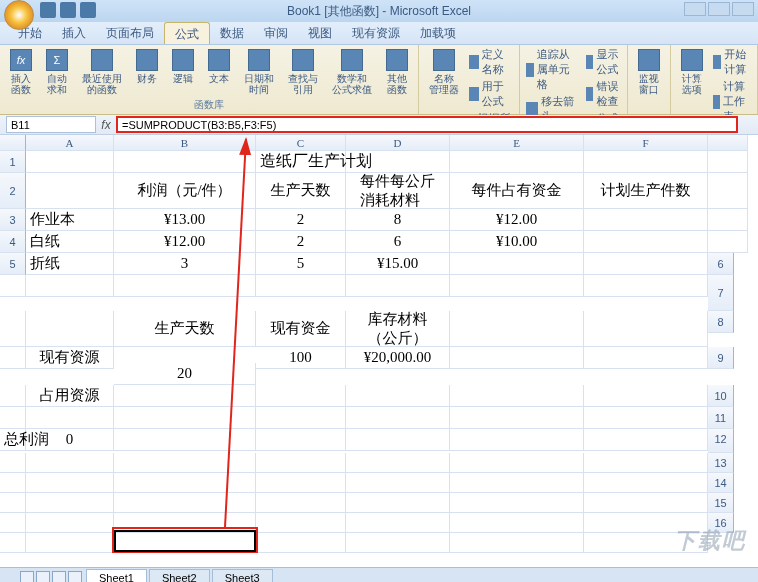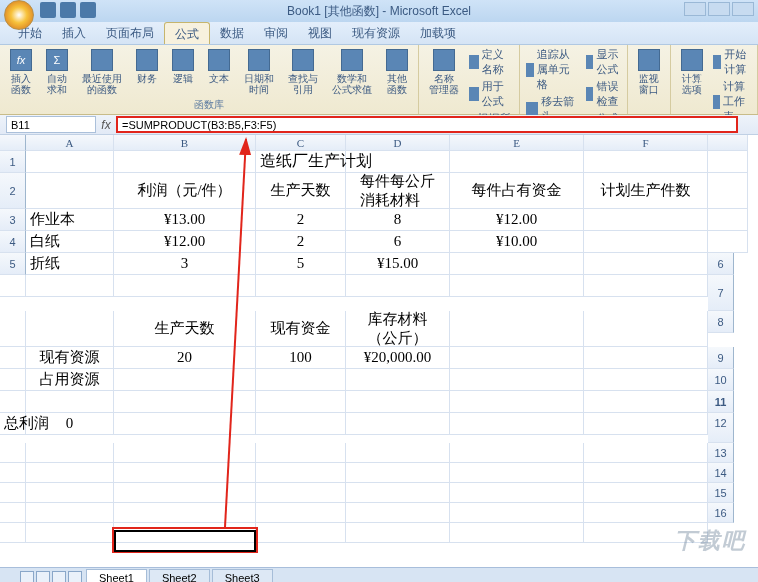--- a/index.html
+++ b/index.html
@@ -278,50 +278,50 @@
       <div class="cell" style="height: 36px;"></div>
       <div class="cell center" style="height: 36px; white-space: pre;">生产天数</div>
       <div class="cell center" style="height: 36px; white-space: pre;">现有资金</div>
       <div class="cell center" style="height: 36px; white-space: pre;">库存材料
 （公斤）</div>
       <div class="cell" style="height: 36px;"></div>
       <div class="cell" style="height: 36px;"></div>
       <div class="rowhead" style="height: 22px; line-height: 22px;">8</div>
       <div class="cell" style="height: 22px;"></div>
       <div class="cell center" style="height: 22px; white-space: pre;">现有资源</div>
-      <div class="cell center" style="height: 22px; white-space: pre;">20</div>
+      <div class="cell center" style="height: 22px; white-space: pre; margin-top: 16px;">20</div>
       <div class="cell center" style="height: 22px; white-space: pre;">100</div>
       <div class="cell center" style="height: 22px; white-space: pre;">¥20,000.00</div>
       <div class="cell" style="height: 22px;"></div>
       <div class="cell" style="height: 22px;"></div>
       <div class="rowhead" style="height: 22px; line-height: 22px;">9</div>
       <div class="cell" style="height: 22px;"></div>
       <div class="cell center" style="height: 22px; white-space: pre;">占用资源</div>
       <div class="cell" style="height: 22px;"></div>
       <div class="cell" style="height: 22px;"></div>
       <div class="cell" style="height: 22px;"></div>
       <div class="cell" style="height: 22px;"></div>
       <div class="cell" style="height: 22px;"></div>
       <div class="rowhead" style="height: 22px; line-height: 22px;">10</div>
       <div class="cell" style="height: 22px;"></div>
       <div class="cell" style="height: 22px;"></div>
       <div class="cell" style="height: 22px;"></div>
       <div class="cell" style="height: 22px;"></div>
       <div class="cell" style="height: 22px;"></div>
       <div class="cell" style="height: 22px;"></div>
       <div class="cell" style="height: 22px;"></div>
-      <div class="rowhead" style="height: 22px; line-height: 22px; font-weight: bold;">11</div>
+      <div class="rowhead" style="height: 22px; line-height: 22px;">11</div>
       <div class="cell" style="height: 22px; white-space: pre;">总利润</div>
       <div class="cell center" style="height: 22px; white-space: pre;">0</div>
       <div class="cell" style="height: 22px;"></div>
       <div class="cell" style="height: 22px;"></div>
       <div class="cell" style="height: 22px;"></div>
       <div class="cell" style="height: 22px;"></div>
       <div class="cell" style="height: 22px;"></div>
-      <div class="rowhead" style="height: 30px; line-height: 20px;">12</div>
+      <div class="rowhead" style="height: 24px; line-height: 20px;">12</div>
       <div class="cell" style="height: 20px;"></div>
       <div class="cell" style="height: 20px;"></div>
       <div class="cell" style="height: 20px;"></div>
       <div class="cell" style="height: 20px;"></div>
       <div class="cell" style="height: 20px;"></div>
       <div class="cell" style="height: 20px;"></div>
       <div class="cell" style="height: 20px;"></div>
       <div class="rowhead" style="height: 20px; line-height: 20px;">13</div>
       <div class="cell" style="height: 20px;"></div>
       <div class="cell" style="height: 20px;"></div>

